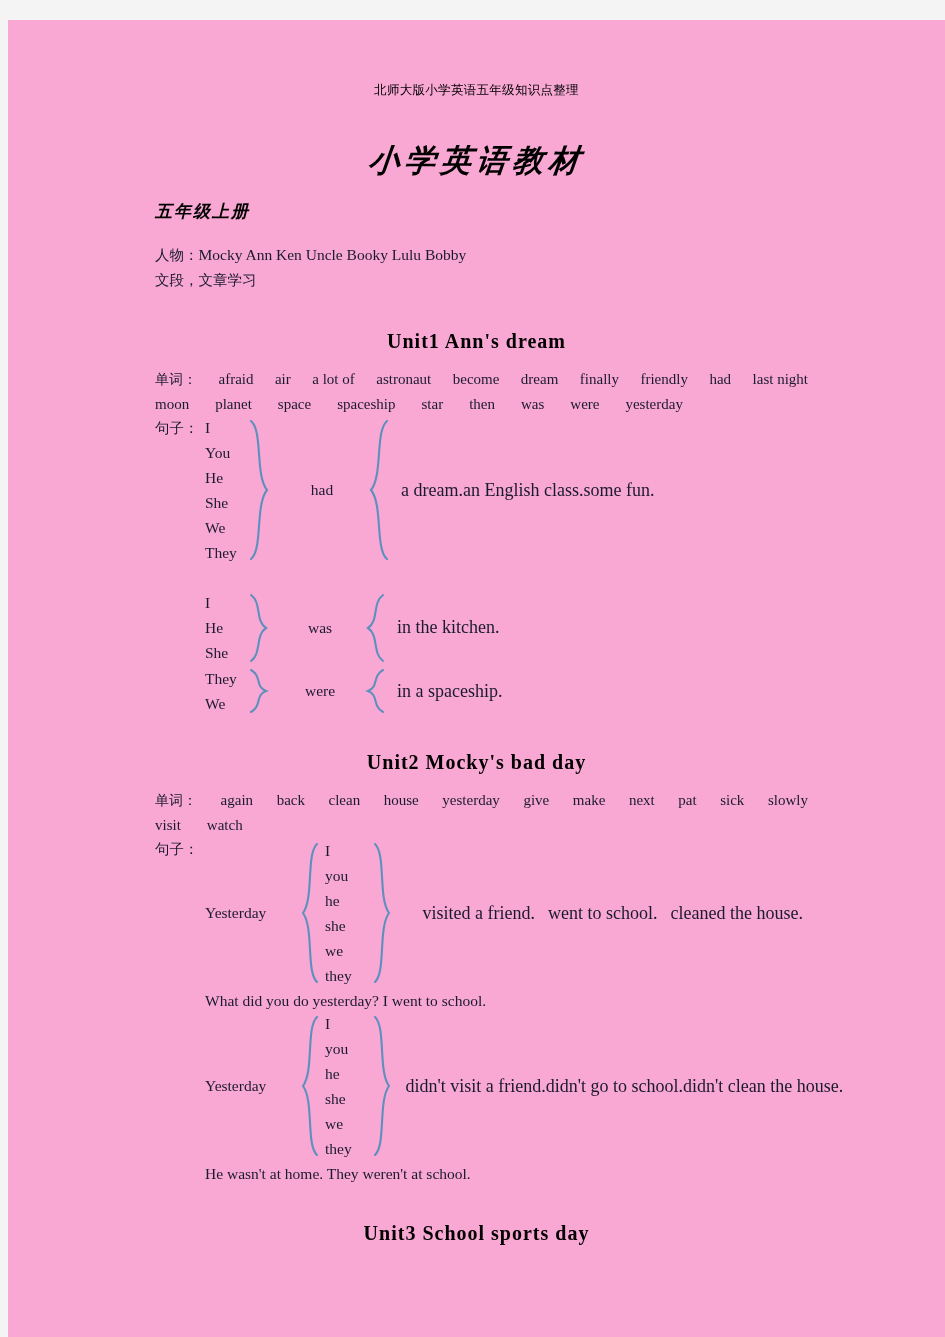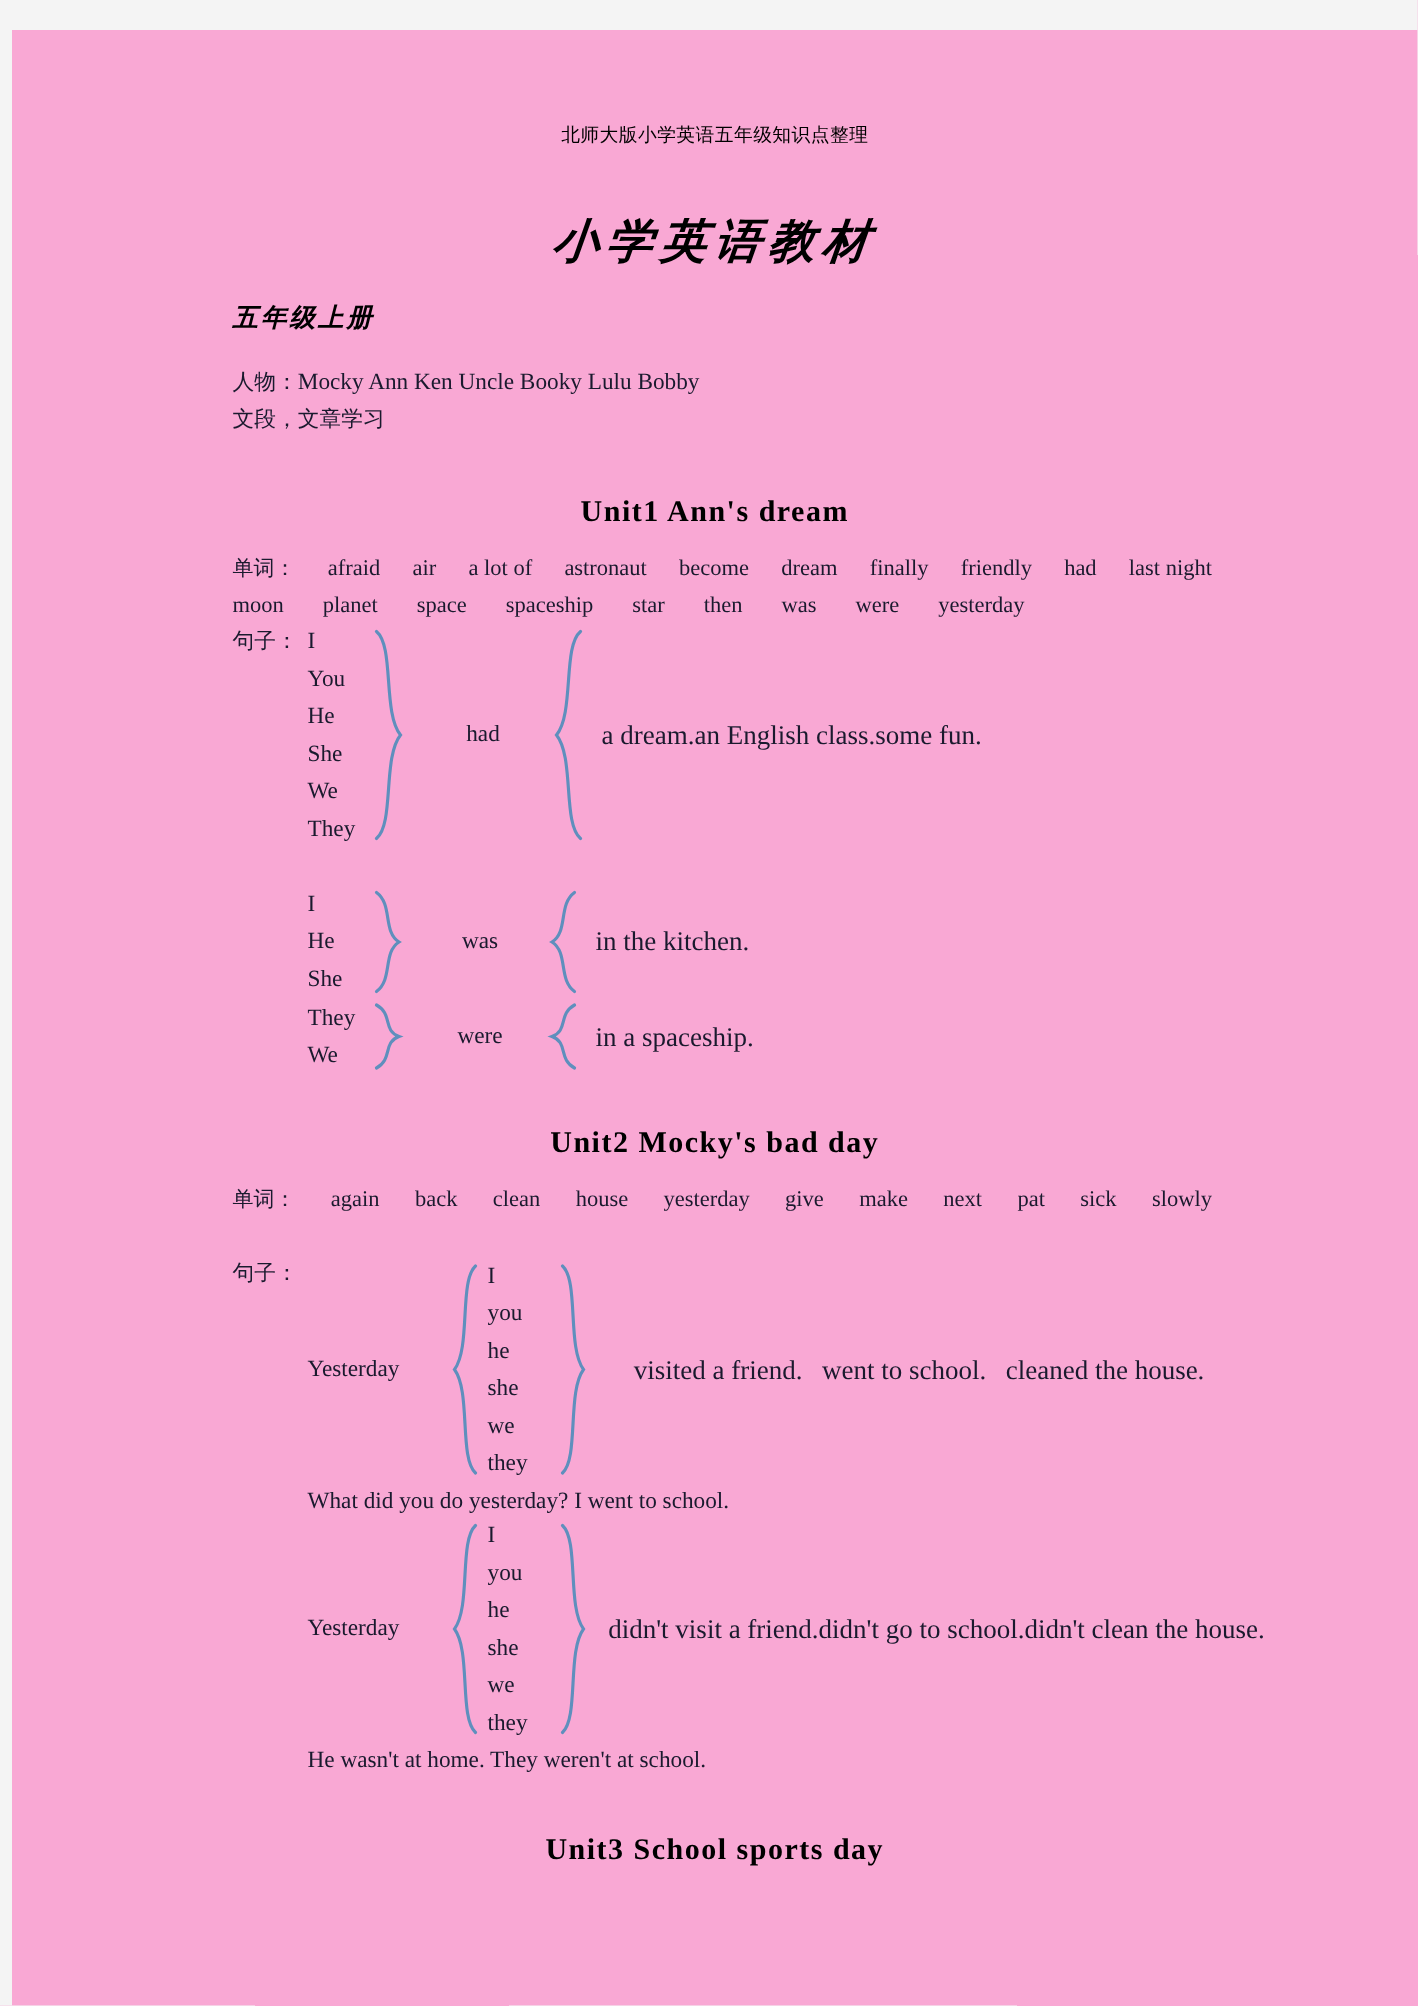--- a/index.html
+++ b/index.html
@@ -279,20 +279,24 @@
         <span>clean</span>
         <span>house</span>
         <span>yesterday</span>
         <span>give</span>
         <span>make</span>
         <span>next</span>
         <span>pat</span>
         <span>sick</span>
         <span>slowly</span>
       </div>
+      <div class="vocab-row last">
+        <span>visit</span>
+        <span>watch</span>
+      </div>
     </div>
   </div>
 
   <div style="position:absolute;left:147px;top:817px;" class="plain-line cn">句子：</div>
 
   <div class="brace-group" style="left:197px;top:818px;">
     <div class="lead" style="width:84px;">Yesterday</div>
     <svg class="brace" width="22" height="146" viewBox="0 0 22 146">
       <path d="M18 4 C7 14, 15 58, 4 73 C15 88, 7 132, 18 142" fill="none" stroke="#5f8fbd" stroke-width="2.1" stroke-linecap="round"></path>
     </svg>

